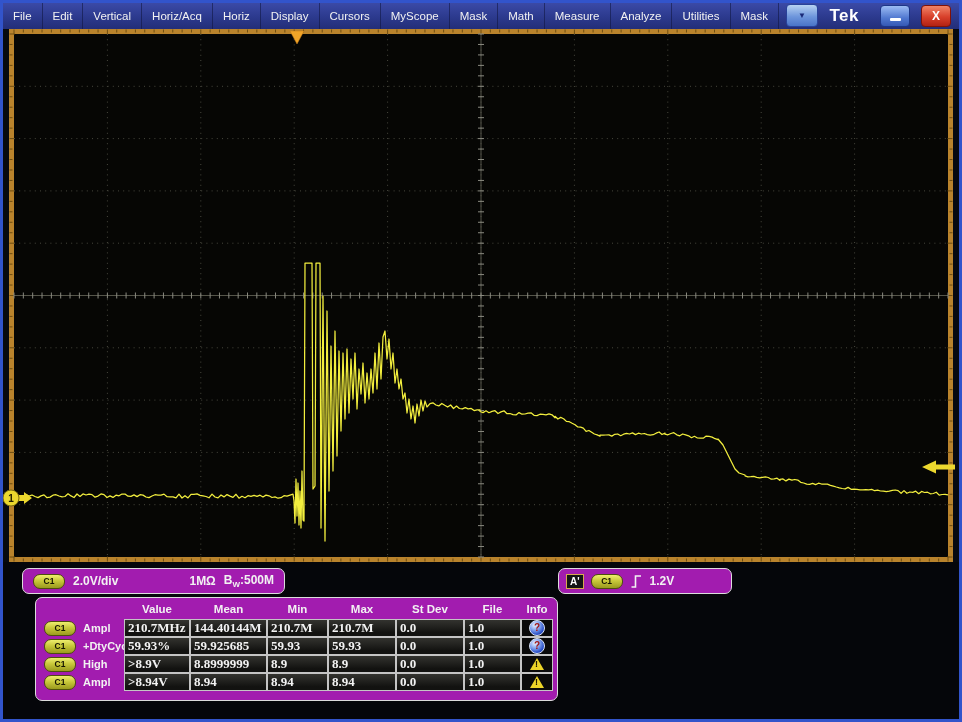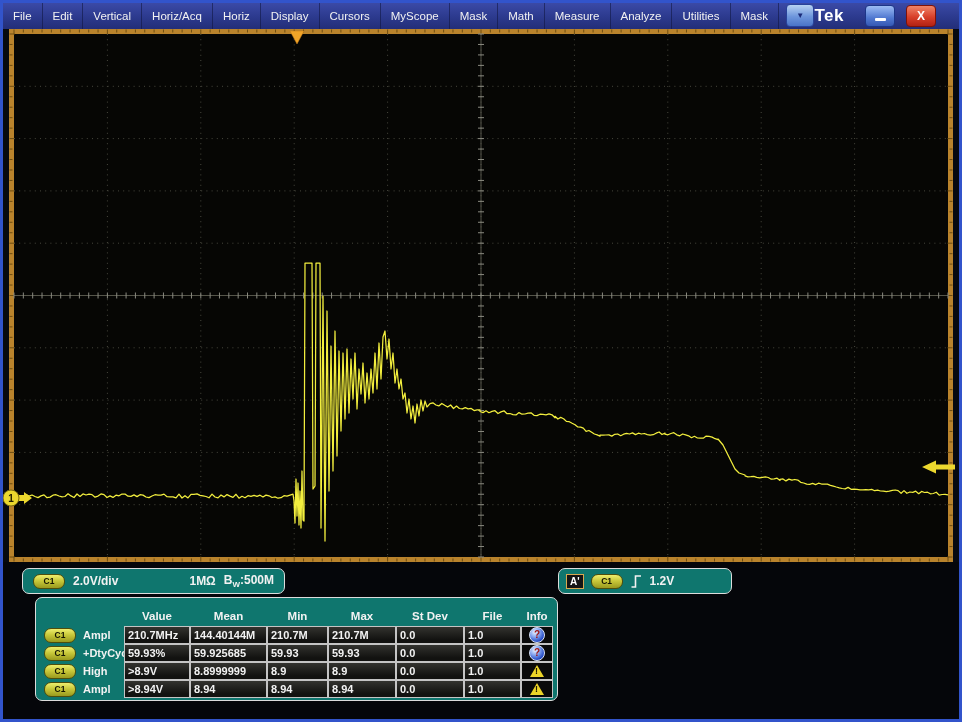--- a/index.html
+++ b/index.html
@@ -20,36 +20,36 @@
     color:#f2f2f2;font-size:11.5px;padding:0 10px;height:100%;
     display:flex;align-items:center;cursor:default;white-space:nowrap;
     border-right:1px solid rgba(15,20,60,.55);
   }
   .menu-dropdown{
     width:30px;height:21px;margin-left:7px;border-radius:4px;
     background:linear-gradient(180deg,#b8d2f2 0%,#6e96dc 55%,#4a74c8 100%);
     border:1px solid #28429a;display:flex;align-items:center;justify-content:center;
   }
   .menu-dropdown span{color:#1a2a78;font-size:8px;line-height:1;}
-  .menubar-right{margin-left:auto;display:flex;align-items:center;gap:11px;padding-right:23px;}
+  .menubar-right{margin-left:auto;display:flex;align-items:center;gap:11px;padding-right:8px;}
   .tek-logo{color:#fff;font-size:17px;font-weight:bold;letter-spacing:.5px;margin-right:10px;}
   .win-btn{width:28px;height:20px;border-radius:4px;display:flex;align-items:center;justify-content:center;}
   .btn-min{background:linear-gradient(180deg,#9cbcf4 0%,#5078d0 60%,#3558b4 100%);border:1px solid #1c3688;}
   .btn-min i{display:block;width:11px;height:3px;background:#fff;border-radius:1px;margin-top:8px;}
   .btn-close{background:linear-gradient(180deg,#f08468 0%,#d8402a 55%,#b22214 100%);border:1px solid #801208;}
   .btn-close span{color:#fff;font-weight:bold;font-size:12px;line-height:1;}
 
   
   .graticule{position:absolute;left:9px;top:29px;width:944px;height:533px;}
   .graticule svg{overflow:visible;display:block;}
 
   
   .bottom{position:absolute;left:3px;right:3px;top:562px;bottom:3px;background:#05060a;}
   .panel{
-    position:absolute;background:#0f766e;border:1px solid #dcdcdc;border-radius:7px;
+    position:absolute;background:#a21caf;border:1px solid #dcdcdc;border-radius:7px;
     color:#f2f2f2;font-weight:bold;font-size:12px;
   }
   .vert-panel{left:19px;top:6px;width:263px;height:26px;display:flex;align-items:center;gap:8px;padding:0 10px;box-sizing:border-box;}
   .vert-panel .imp{margin-left:auto;}
   sub.bw{font-size:8px;}
   .trig-panel{left:555px;top:6px;width:174px;height:26px;display:flex;align-items:center;gap:7px;padding:0 7px;box-sizing:border-box;}
   .trig-source{border:1px solid #d8a850;color:#fff;font-size:10px;font-weight:bold;padding:1px 3px;background:#141414;}
   .horiz-panel{left:734px;top:4px;width:221px;height:92px;padding:6px 10px;box-sizing:border-box;}
   .h-row{display:flex;align-items:baseline;height:20px;}
   .h-row .c1{width:80px;flex:none;}
@@ -58,29 +58,30 @@
 
   
   .badge{
     flex:none;width:30px;height:13px;border-radius:7px;
     background:linear-gradient(180deg,#eeee6e 0%,#c8c83a 45%,#9a9a1e 100%);
     border:1px solid #4e4e0c;color:#141400;font-size:8.5px;font-weight:bold;
     display:inline-flex;align-items:center;justify-content:center;line-height:1;
   }
 
   
-  .meas-panel{left:32px;top:35px;width:523px;height:104px;padding:7px 4px;box-sizing:border-box;}
+  .meas-panel{left:32px;top:35px;width:523px;height:104px;padding:0 4px;box-sizing:border-box;}
   .m-grid{display:grid;grid-template-columns:84px 66px 77px 61px 68px 68px 57px 1fr;}
   .m-head{height:21px;display:flex;align-items:center;justify-content:center;font-size:11.5px;}
   .m-row{height:18px;}
   .m-label{display:flex;align-items:center;gap:7px;padding-left:4px;font-size:11px;}
   .m-cell{
-    border:1px solid #c4c4c4;font-size:11px;padding-left:3px;
+    border:1px solid #c4c4c4;font-size:13px;padding-left:3px;
     display:flex;align-items:center;
     background:linear-gradient(180deg,#33332f 0%,#121210 80%);
+    font-family:Liberation Serif, serif;
   }
   .m-info{display:flex;align-items:center;justify-content:center;border:1px solid #c4c4c4;background:#0a0a0a;}
   .info-q{
     width:14px;height:14px;border-radius:50%;
     background:radial-gradient(circle at 35% 30%,#eef4ff 0%,#88a8f0 35%,#2a50c8 70%,#132c86 100%);
     border:1px solid #d8e2f8;color:#a01818;font-size:10px;font-weight:bold;
     display:flex;align-items:center;justify-content:center;line-height:1;
   }
   .warn-tri{position:relative;width:0;height:0;
     border-left:7px solid transparent;border-right:7px solid transparent;

